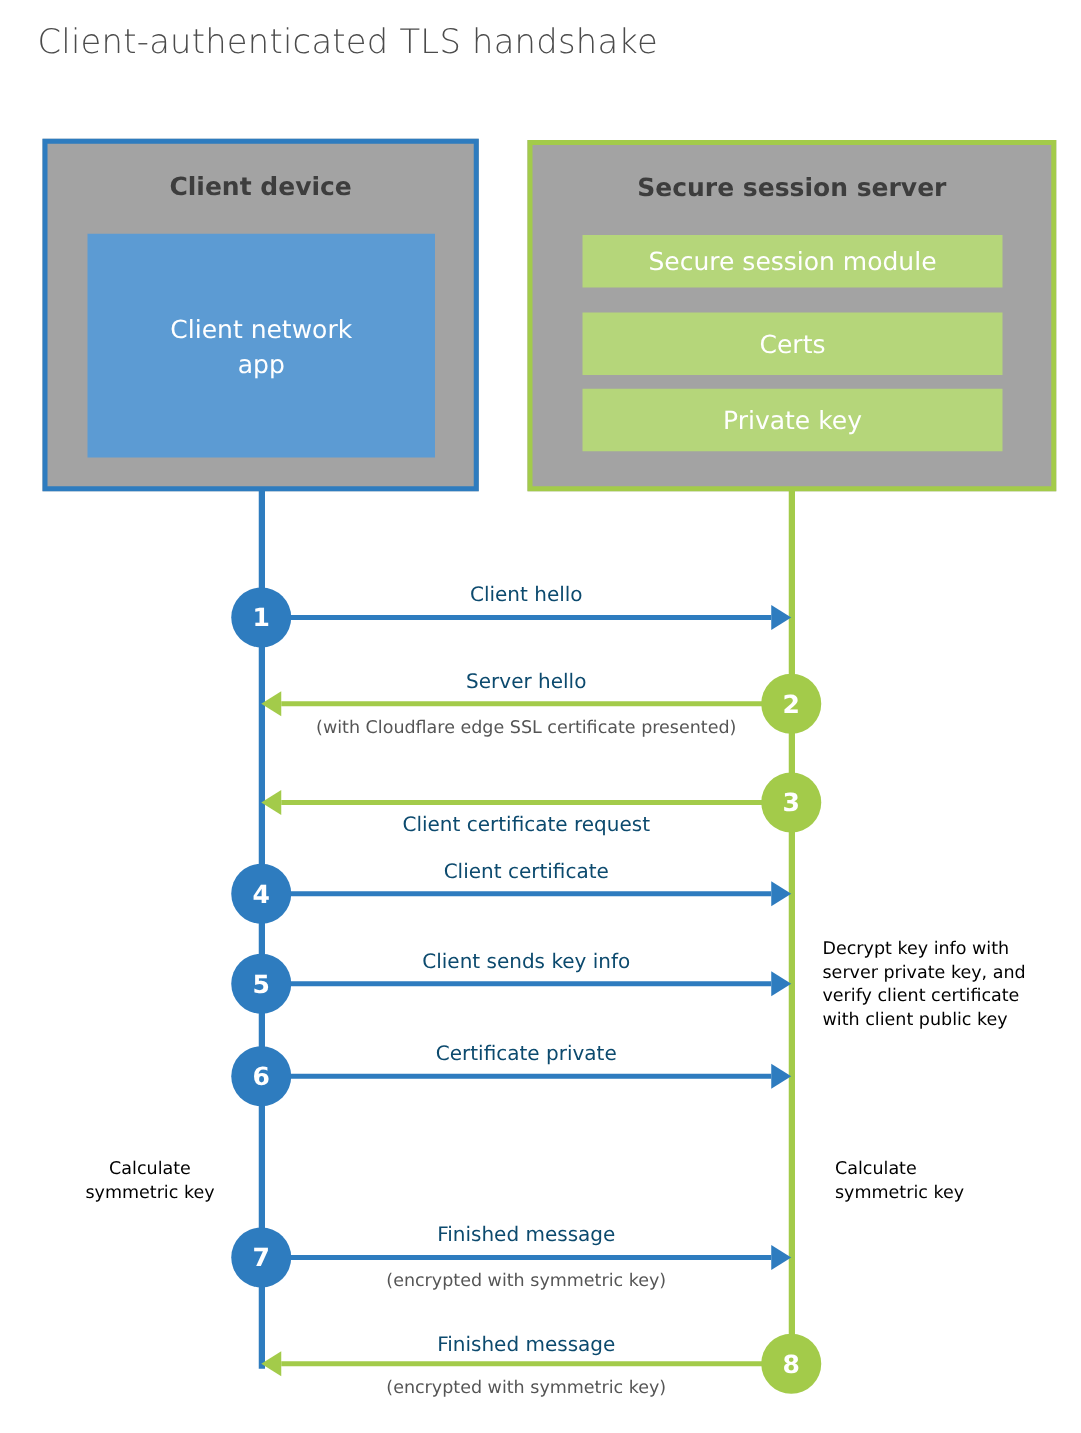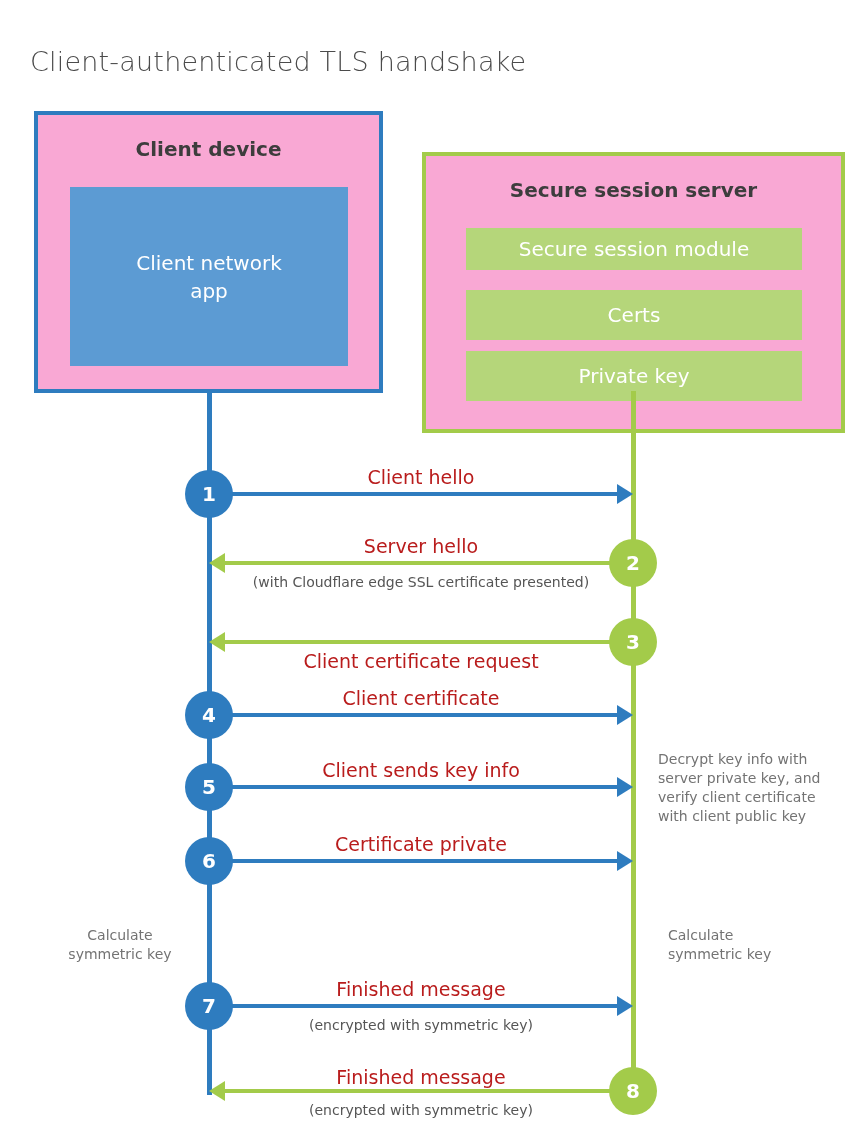--- a/index.html
+++ b/index.html
@@ -2,26 +2,26 @@
 <html><head>
 <meta charset="utf-8">
 <style>
   html,body{margin:0;padding:0;background:#ffffff;}
   .canvas{
     position:relative;width:865px;height:1146px;background:#ffffff;overflow:hidden;
     font-family:"DejaVu Sans","Liberation Sans",sans-serif;
   }
   .page-title{
     position:absolute;left:30px;top:18px;font-size:27px;font-weight:300;
-    color:#4b4b4b;letter-spacing:0.2px;margin-top:28px;
+    color:#4b4b4b;letter-spacing:0.2px;
   }
   
-  .actor-box{position:absolute;background:#f9a8d4;box-sizing:border-box;}
+  .actor-box{position:absolute;background:#a3a3a3;box-sizing:border-box;}
   .client-box{left:34px;top:111px;width:349px;height:282px;border:4px solid #2e7cbf;}
-  .server-box{left:422px;top:112px;width:423px;height:281px;border:4px solid #a3cb4a;margin-top:40px;}
+  .server-box{left:422px;top:112px;width:423px;height:281px;border:4px solid #a3cb4a;}
   .actor-title{
     position:absolute;left:0;top:22px;width:100%;text-align:center;
     font-size:20px;font-weight:bold;color:#3d3d3d;
   }
   .app-box{
     position:absolute;left:32px;top:72px;width:278px;height:179px;background:#5c9bd3;
     display:flex;flex-direction:column;align-items:center;justify-content:center;
     color:#ffffff;font-size:20px;line-height:28px;text-align:center;
   }
   .module-bar{
@@ -47,28 +47,28 @@
   .circle{
     position:absolute;width:48px;height:48px;border-radius:50%;
     display:flex;align-items:center;justify-content:center;
     color:#ffffff;font-size:20px;font-weight:bold;
   }
   .circle.blue{background:#2e7cbf;left:185px;}
   .circle.green{background:#a3cb4a;left:609px;}
   
   .msg-label{
     position:absolute;left:209px;width:424px;text-align:center;
-    font-size:19px;color:#b91c1c;
+    font-size:16px;color:#0c4a6e;
   }
   .msg-sub{
     position:absolute;left:209px;width:424px;text-align:center;
     font-size:14px;color:#555555;
   }
   
-  .side-note{position:absolute;font-size:14px;line-height:19px;color:#737373;}
+  .side-note{position:absolute;font-size:14px;line-height:19px;color:#000000;}
   .note-decrypt{left:658px;top:750px;width:172px;text-align:left;}
   .note-calc-left{left:58px;top:926px;width:124px;text-align:center;}
   .note-calc-right{left:668px;top:926px;width:104px;text-align:left;}
 </style>
 </head>
 <body>
 
 <div class="canvas">
 
   <div class="page-title">Client-authenticated TLS handshake</div>

